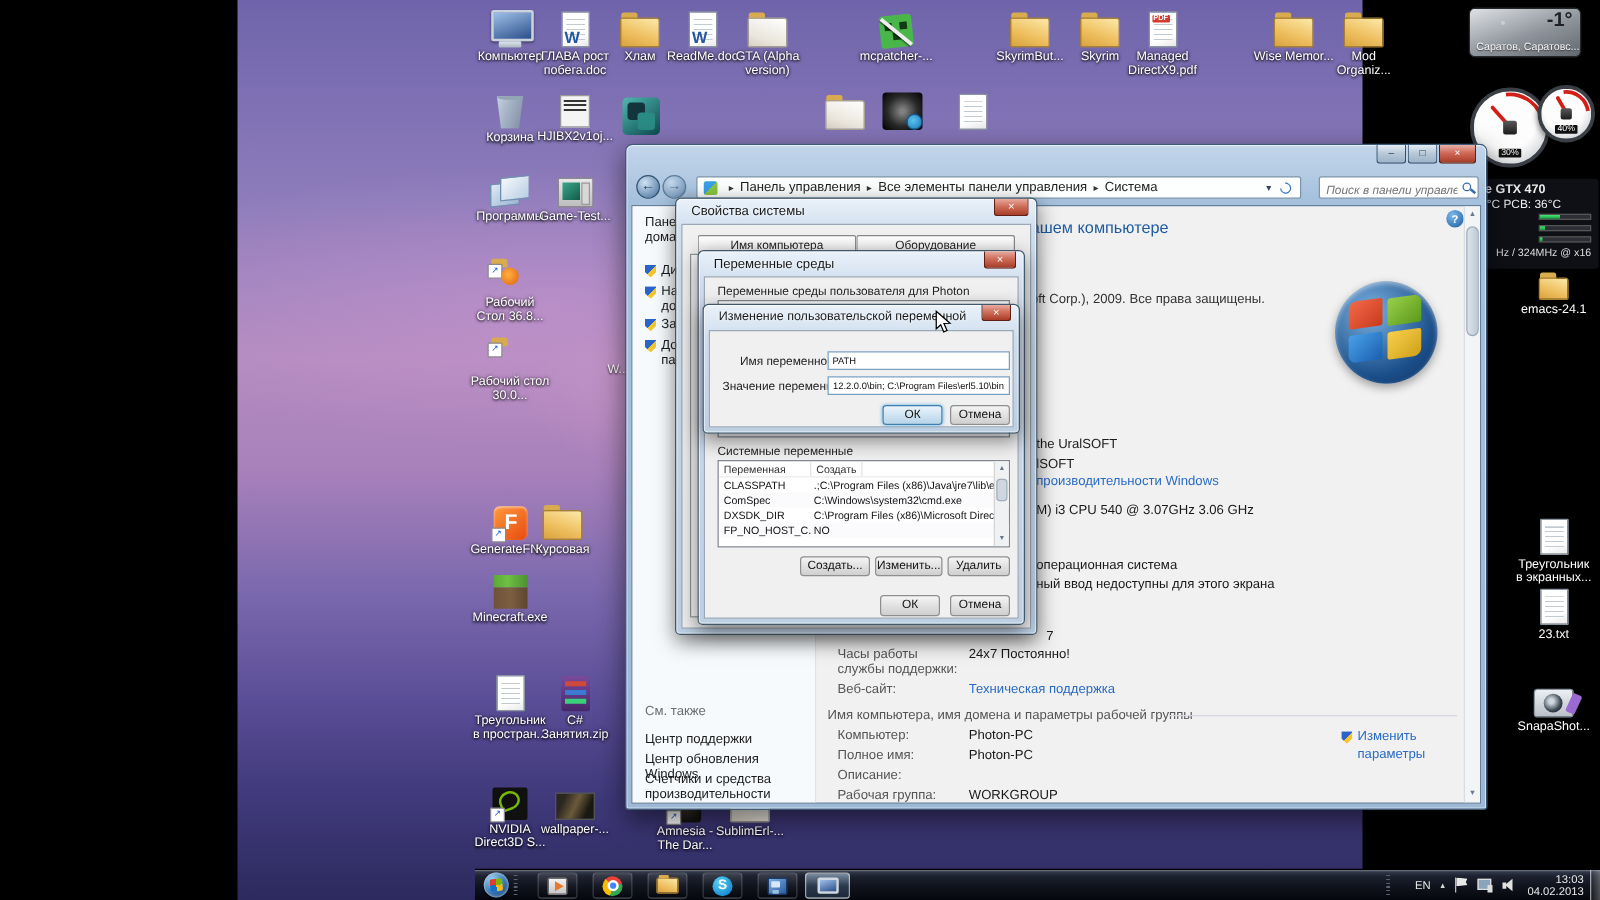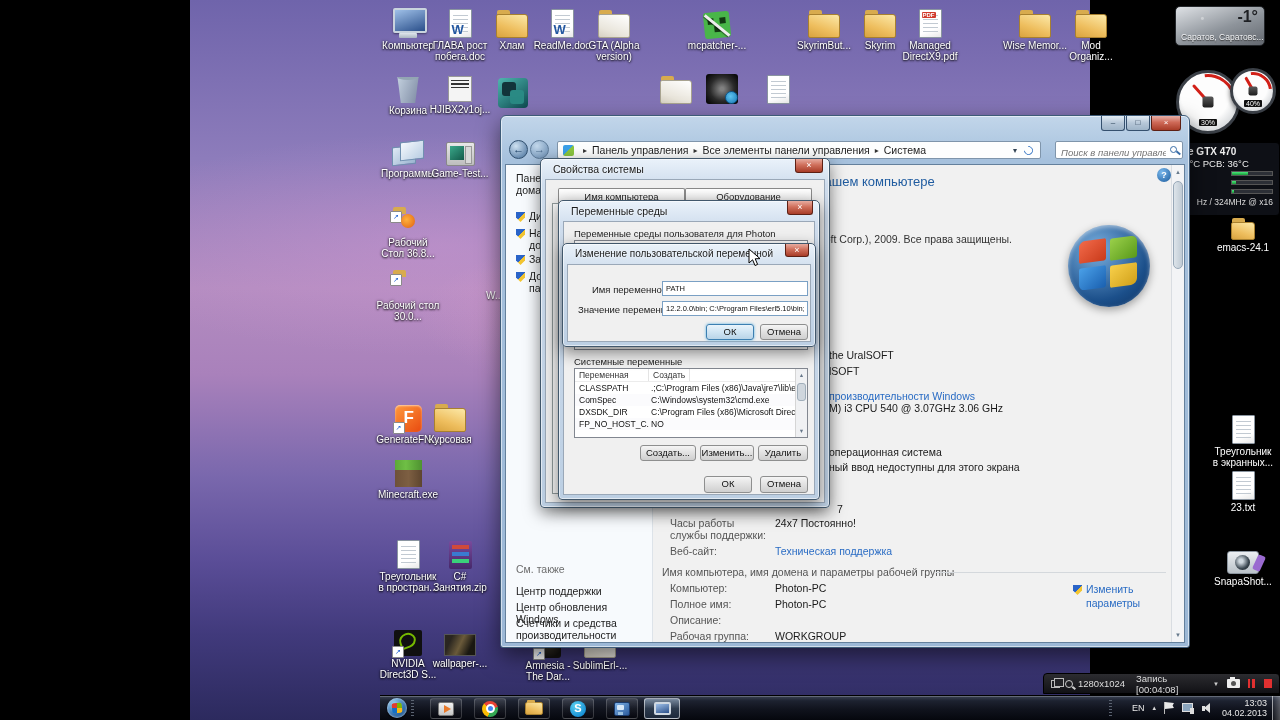--- a/index.html
+++ b/index.html
@@ -500,21 +500,21 @@
 
       <div class="winlogo" style="left:562px;top:60px">
         <span class="pane p1"></span>
             <span class="pane p2"></span>
             <span class="pane p3"></span>
             <span class="pane p4"></span>
       </div>
 
       <div class="ctext cvalue" style="left:323px;top:184px">the UralSOFT</div>
       <div class="ctext cvalue" style="left:323px;top:200px">lSOFT</div>
-      <div class="ctext clink" style="left:323px;top:225px">производительности Windows</div>
+      <div class="ctext clink" style="left:323px;top:214px">производительности Windows</div>
       <div class="ctext cvalue" style="left:323px;top:237px">M) i3 CPU        540  @ 3.07GHz  3.06 GHz</div>
       <div class="ctext cvalue" style="left:323px;top:281px">операционная система</div>
       <div class="ctext cvalue" style="left:323px;top:296px">ный ввод недоступны для этого экрана</div>
       <div class="ctext cvalue" style="left:331px;top:338px">7</div>
 
       <div class="ctext clabel" style="left:164px;top:352px;white-space:normal;width:100px">Часы работы службы поддержки:</div>
       <div class="ctext cvalue" style="left:269px;top:352px">24x7 Постоянно!</div>
       <div class="ctext clabel" style="left:164px;top:380px">Веб-сайт:</div>
       <div class="ctext clink" style="left:269px;top:380px">Техническая поддержка</div>
 
@@ -610,33 +610,20 @@
       <div class="btn" style="left:192px;top:59px;width:48px;height:16px">Отмена</div>
     </div>
   </div>
 
   <div id="cursor">
     <svg width="14" height="20" viewBox="0 0 14 20">
           <path d="M1,1 L1,15 L4.6,11.8 L7,17.5 L9.6,16.4 L7.2,10.8 L12,10.6 Z" fill="#fff" stroke="#000" stroke-width="1"></path>
         </svg>
   </div>
 
-  <div id="recbar">
-    <span class="r-win"></span>
-    <span class="r-mag"></span>
-    <span>1280x1024</span>
-    <span style="margin-left:6px">Запись [00:04:08]</span>
-    <span class="r-dd">▼</span>
-    <span class="r-cam"></span>
-    <span class="r-pause">
-          <i></i>
-          <i></i>
-        </span>
-    <span class="r-stop"></span>
-  </div>
 
   <div id="taskbar">
     <div class="orb"></div>
     <div class="dots" style="left:31px"></div>
     <div class="tbi" style="left:50px">
           <span class="mi-mpc"></span>
         </div>
     <div class="tbi" style="left:94px">
           <span class="mi-chrome"></span>
         </div>

